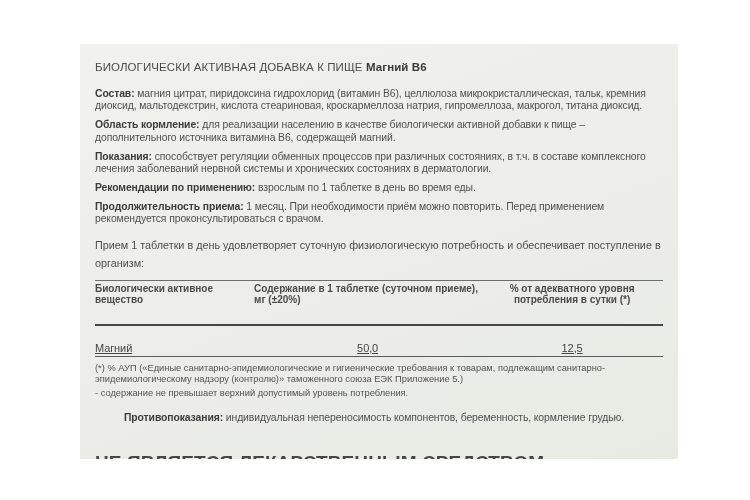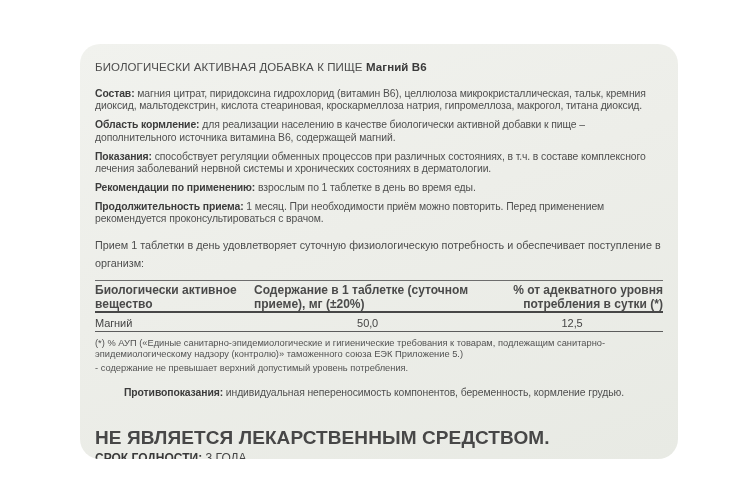--- a/index.html
+++ b/index.html
@@ -11,21 +11,20 @@
     position: relative;
     overflow: hidden;
     color: #4a4a4a;
   }
   .card {
     position: absolute;
     left: 80px; top: 44px;
     width: 598px; height: 415px;
     background: linear-gradient(160deg, #f1f2ee 0%, #edeee9 45%, #e8eae4 100%);
     overflow: hidden;
-    border-radius: 20px;
   }
   .inner { padding: 17px 15px 0 15px; }
 
   .title {
     margin: 0 0 15px 0;
     font-size: 11.5px;
     letter-spacing: 0.1px;
     color: #4c4c4c;
     white-space: nowrap;
   }
@@ -55,37 +54,38 @@
     line-height: 18px;
     color: #4c4c4c;
   }
 
   table.nutrients {
     width: 100%;
     border-collapse: collapse;
     table-layout: fixed;
   }
   table.nutrients thead th {
-    font-size: 12px;
+    font-size: 10px;
     font-weight: bold;
     color: #4a4a4a;
     border-top: 1px solid #6d6d6d;
     border-bottom: 2.5px solid #474747;
-    padding: 2px 0 0 0;
+    padding: 2px 0 19px 0;
     letter-spacing: 0;
   }
   table.nutrients th.c1 { width: 28%; text-align: left; }
   table.nutrients th.c2 { width: 40%; text-align: left; }
-  table.nutrients th.c3 { width: 32%; text-align: right; }
+  table.nutrients th.c3 { width: 32%; text-align: center; }
   table.nutrients tbody td {
     font-size: 11px;
     color: #454545;
     border-bottom: 1.6px solid #5c5c5c;
-    padding: 4px 0 2px 0;
+    padding: 16px 0 2px 0;
     letter-spacing: -0.1px;
+    text-decoration: underline;
   }
   table.nutrients tbody td:nth-child(2),
   table.nutrients tbody td:nth-child(3) { text-align: center; }
 
   .fn {
     margin: 6px 0 0 0;
     font-size: 9.3px;
     line-height: 11px;
     color: #525252;
   }

